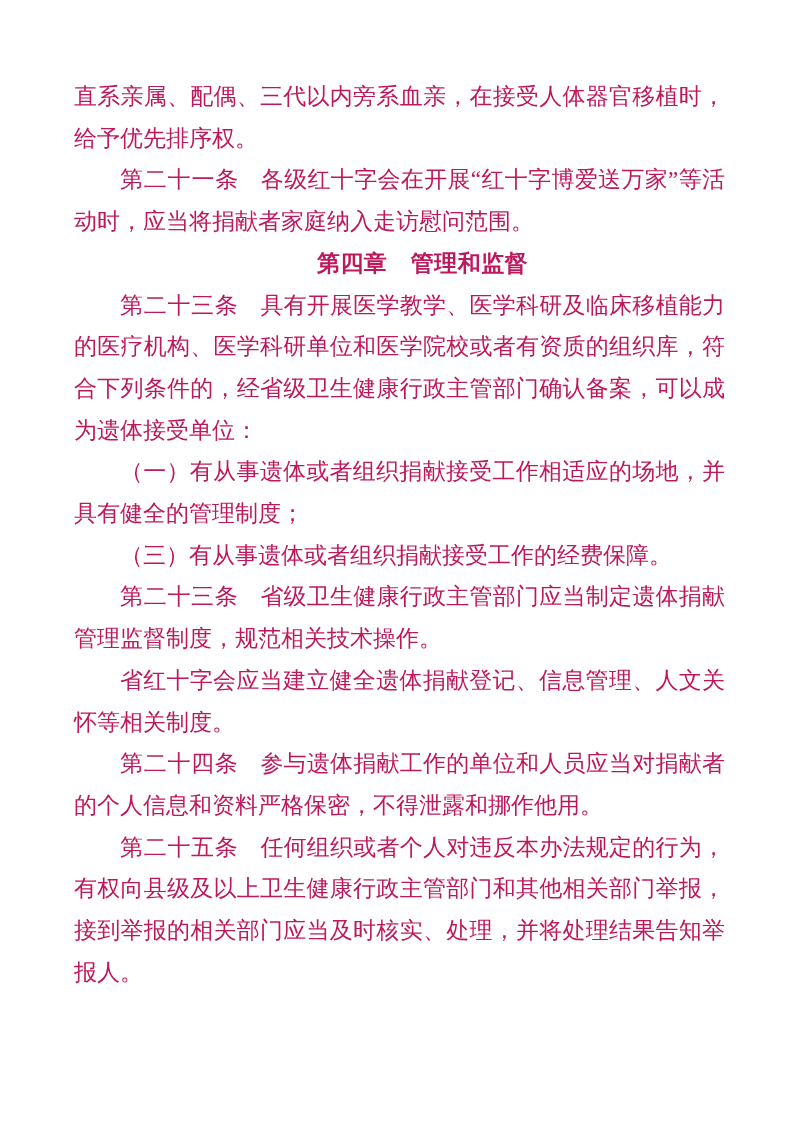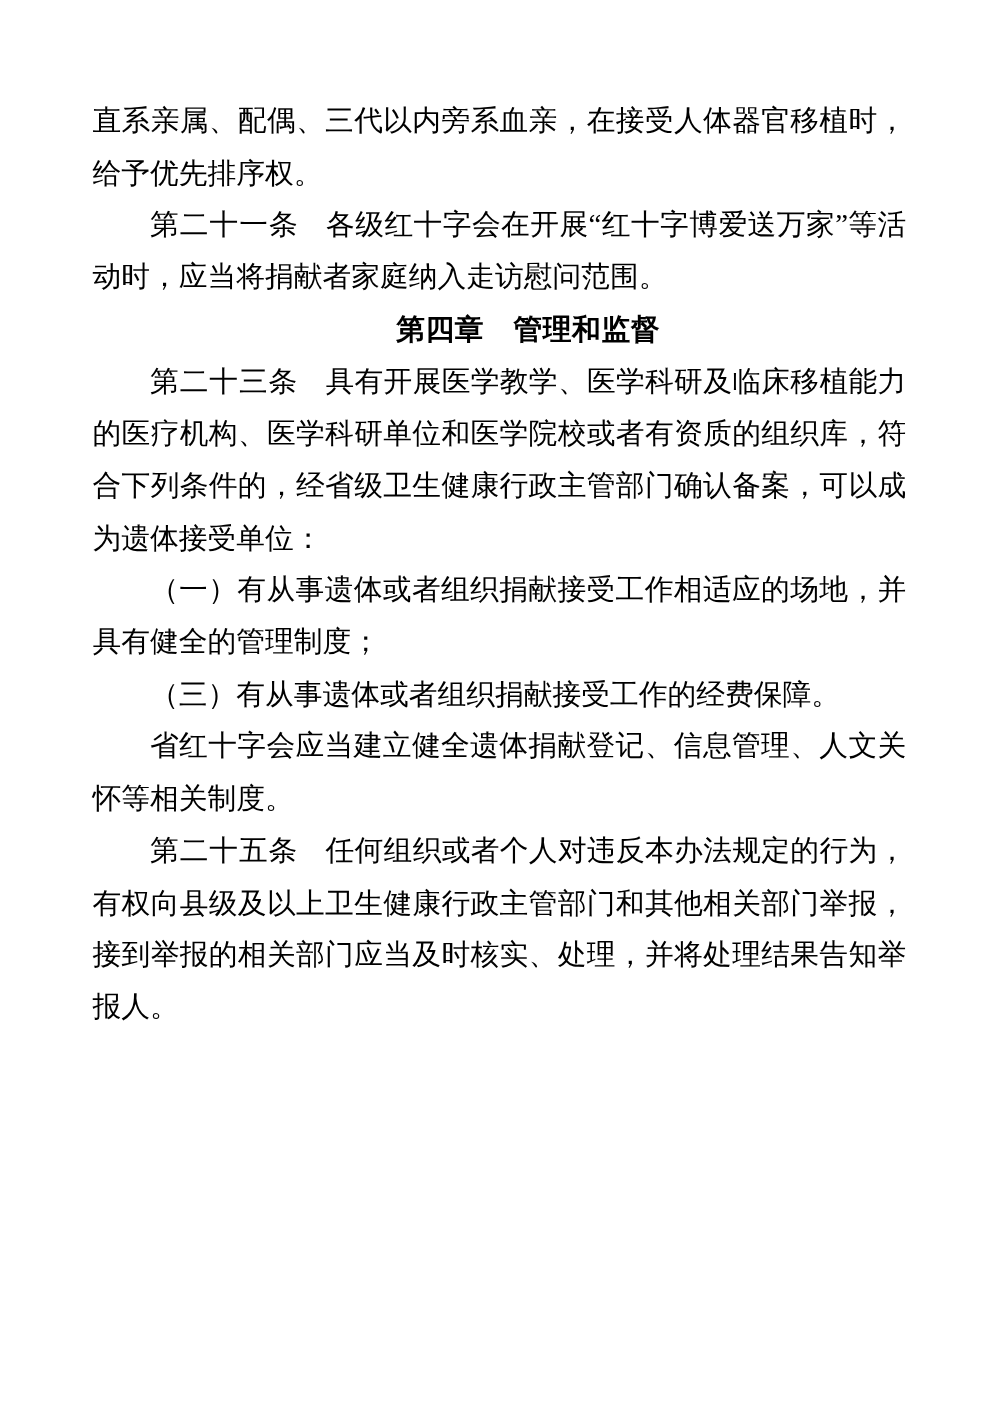--- a/index.html
+++ b/index.html
@@ -12,21 +12,21 @@
     width: 793px;
     height: 1122px;
     margin: 0 auto;
     background: #ffffff;
     box-sizing: border-box;
     padding: 76px 68px 0 74px;
     overflow: hidden;
     font-family: "Liberation Serif", "DejaVu Serif", serif;
     font-size: 23px;
     line-height: 41.7px;
-    color: #000000;
+    color: #be185d;
   }
   .doc-body {
     width: 100%;
   }
   .para {
     margin: 0;
     text-align: justify;
     text-justify: inter-ideograph;
     text-indent: 2em;
     word-break: break-all;
@@ -51,16 +51,18 @@
 <body>
 
 <div class="page">
   <div class="doc-body">
       <p class="para no-indent"><span>直系亲属、配偶、三代以内旁系血亲，在接受人体器官移植时，给予优先排序权。</span></p>
       <p class="para"><span class="article-label">第二十一条</span><span>各级红十字会在开展“红十字博爱送万家”等活动时，应当将捐献者家庭纳入走访慰问范围。</span></p>
       <p class="para heading"><span>第四章　管理和监督</span></p>
       <p class="para"><span class="article-label">第二十三条</span><span>具有开展医学教学、医学科研及临床移植能力的医疗机构、医学科研单位和医学院校或者有资质的组织库，符合下列条件的，经省级卫生健康行政主管部门确认备案，可以成为遗体接受单位：</span></p>
       <p class="para"><span>（一）有从事遗体或者组织捐献接受工作相适应的场地，并具有健全的管理制度；</span></p>
       <p class="para"><span>（三）有从事遗体或者组织捐献接受工作的经费保障。</span></p>
+      <p class="para"><span class="article-label">第二十三条</span><span>省级卫生健康行政主管部门应当制定遗体捐献管理监督制度，规范相关技术操作。</span></p>
       <p class="para"><span>省红十字会应当建立健全遗体捐献登记、信息管理、人文关怀等相关制度。</span></p>
+      <p class="para"><span class="article-label">第二十四条</span><span>参与遗体捐献工作的单位和人员应当对捐献者的个人信息和资料严格保密，不得泄露和挪作他用。</span></p>
       <p class="para"><span class="article-label">第二十五条</span><span>任何组织或者个人对违反本办法规定的行为，有权向县级及以上卫生健康行政主管部门和其他相关部门举报，接到举报的相关部门应当及时核实、处理，并将处理结果告知举报人。</span></p>
     </div>
 </div>
 
 </body></html>

